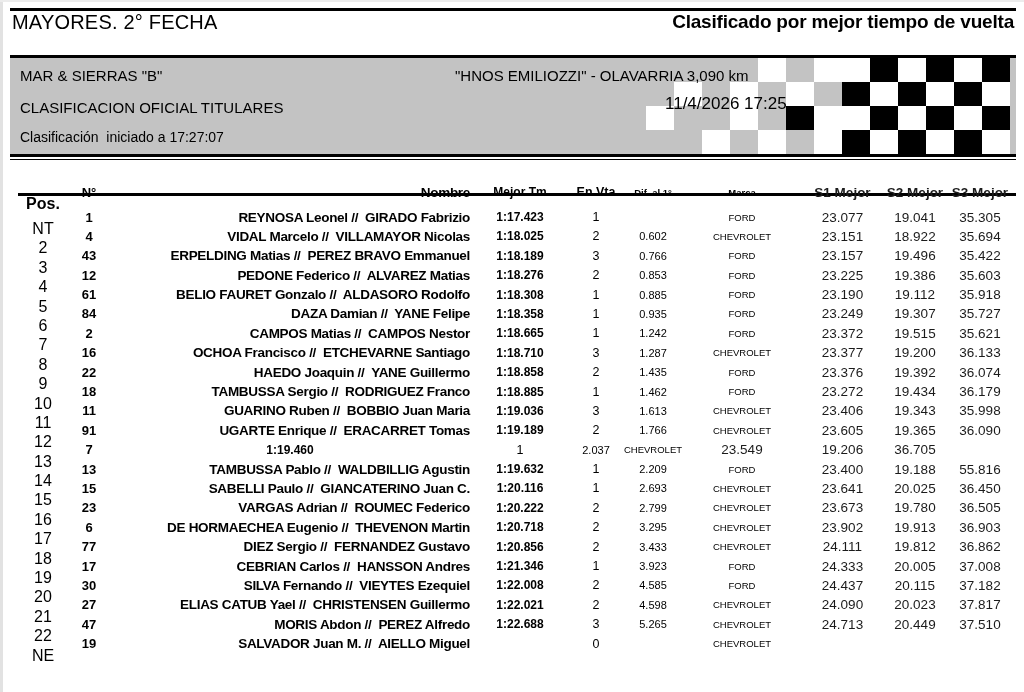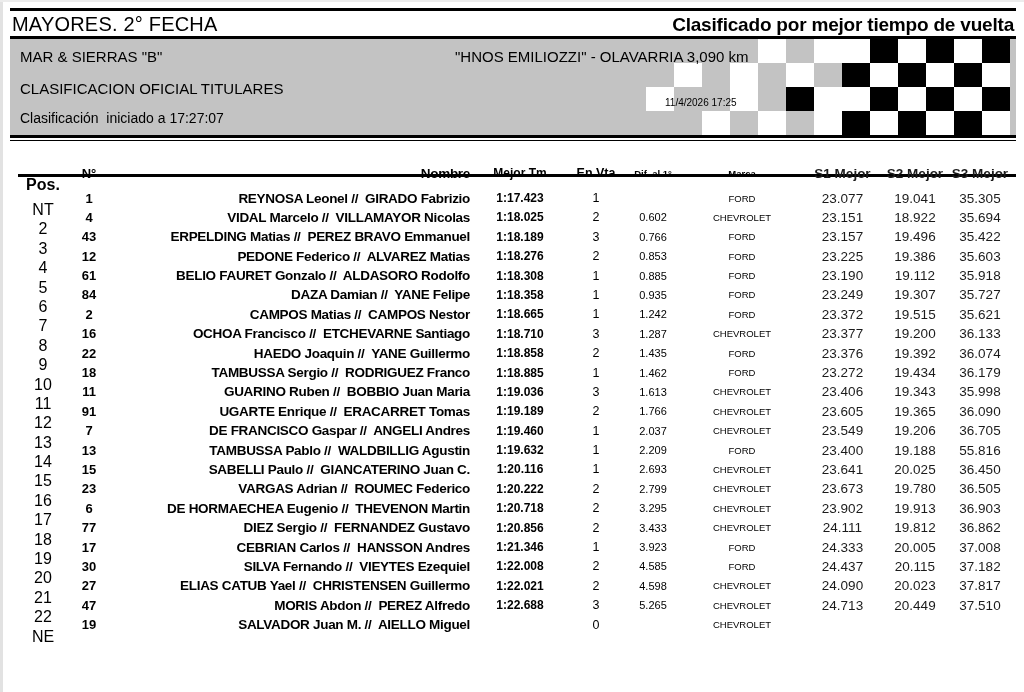--- a/index.html
+++ b/index.html
@@ -15,36 +15,36 @@
   .edge-left{position:absolute;left:0;top:0;width:3px;height:100%;background:#e2e2e2;}
   .edge-top{position:absolute;left:0;top:0;width:100%;height:2px;background:#ececec;}
 
   .page{position:absolute;left:10px;top:8px;width:1006px;}
 
   .rule-thick{height:3px;background:#000;}
   .rule-thin{height:1px;background:#000;}
 
   
   .title-row{
-    display:flex;justify-content:space-between;align-items:flex-end;
-    height:25px;padding:0 2px;
+    display:flex;justify-content:space-between;align-items:flex-start;
+    height:44px;padding:0 2px;
   }
   .title-left{font-size:20px;letter-spacing:0.2px;}
   .title-right{font-size:19px;font-weight:bold;letter-spacing:-0.2px;}
 
   
   .band{
     position:relative;height:96px;background:#c3c3c3;
     overflow:hidden;
   }
   .band .txt{position:absolute;white-space:pre;z-index:2;}
   .band-category{left:10px;top:9px;font-size:15px;}
   .band-event{left:445px;top:9px;font-size:15px;}
   .band-session{left:10px;top:41px;font-size:15px;}
-  .band-datetime{left:655px;top:58px;font-size:10px;}
+  .band-datetime{left:655px;top:36px;font-size:17px;}
   .band-started{left:10px;top:71px;font-size:14px;}
 
   .flag{
     position:absolute;right:6px;top:0;z-index:1;
     display:grid;grid-template-columns:repeat(13,28px);grid-auto-rows:24px;
   }
   .flag .c-W{background:#fff;}
   .flag .c-B{background:#000;}
   .flag .c-G{background:transparent;}
 
@@ -314,21 +314,20 @@
           <div class="c-lap">2</div>
           <div class="c-gap">1.766</div>
           <div class="c-brand">CHEVROLET</div>
           <div class="c-s1">23.605</div>
           <div class="c-s2">19.365</div>
           <div class="c-s3">36.090</div>
         </div>
         <div class="trow">
           <div class="c-pos">13</div>
           <div class="c-num">7</div>
-          <div class="c-name">DE FRANCISCO Gaspar //  ANGELI Andres</div>
           <div class="c-best">1:19.460</div>
           <div class="c-lap">1</div>
           <div class="c-gap">2.037</div>
           <div class="c-brand">CHEVROLET</div>
           <div class="c-s1">23.549</div>
           <div class="c-s2">19.206</div>
           <div class="c-s3">36.705</div>
         </div>
         <div class="trow">
           <div class="c-pos">14</div>

